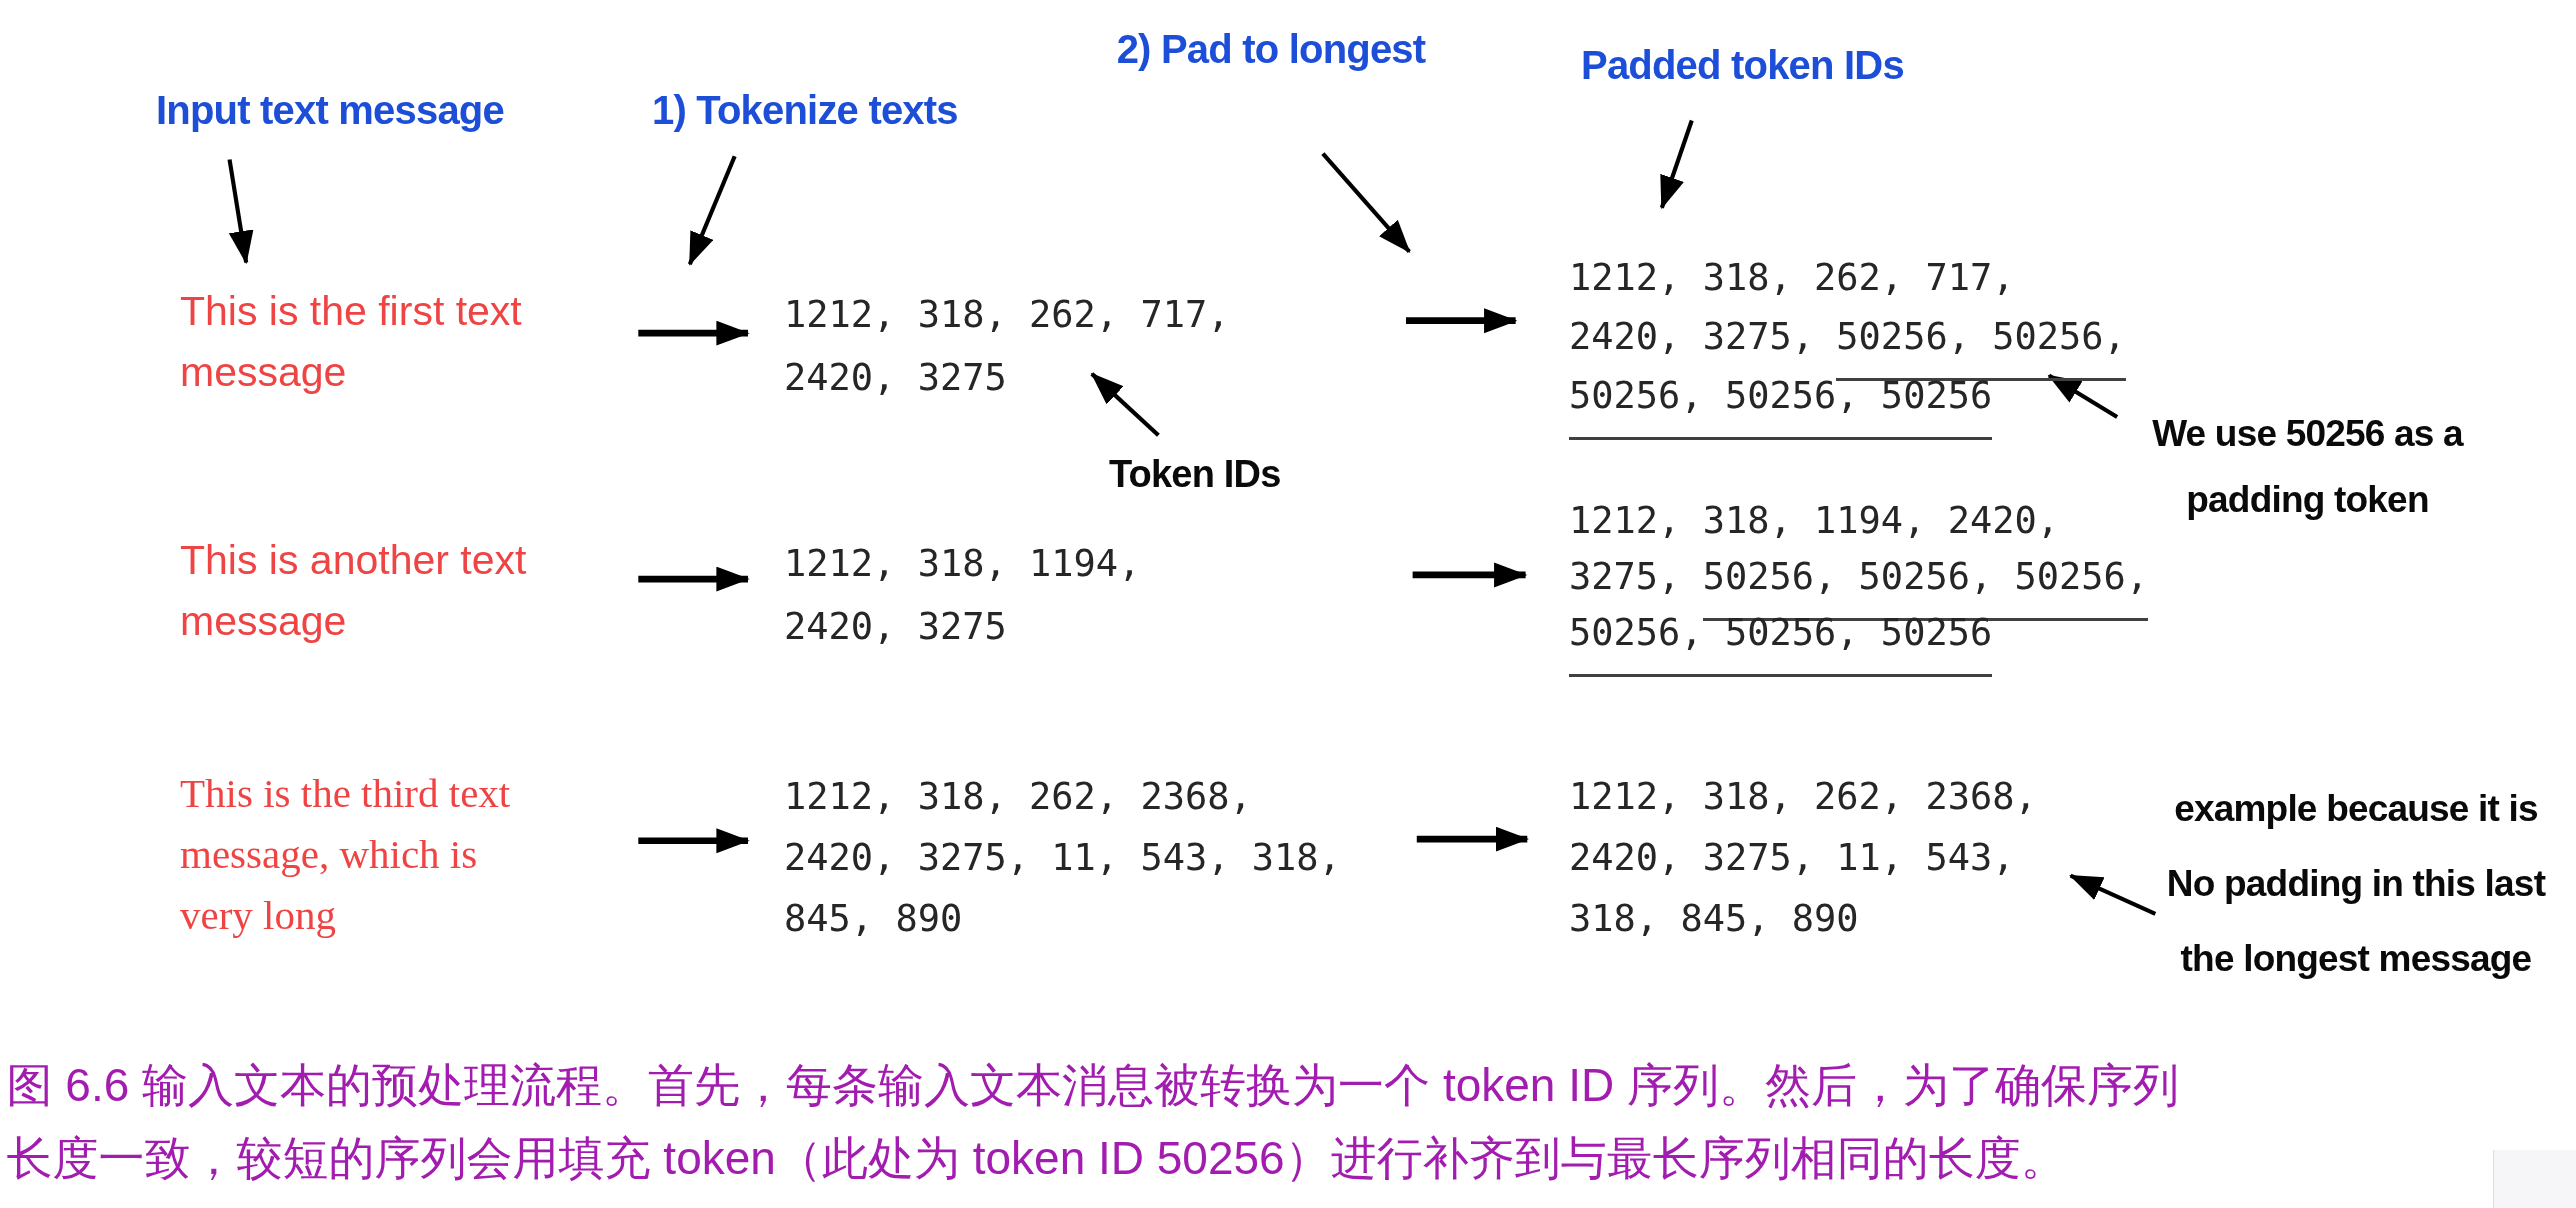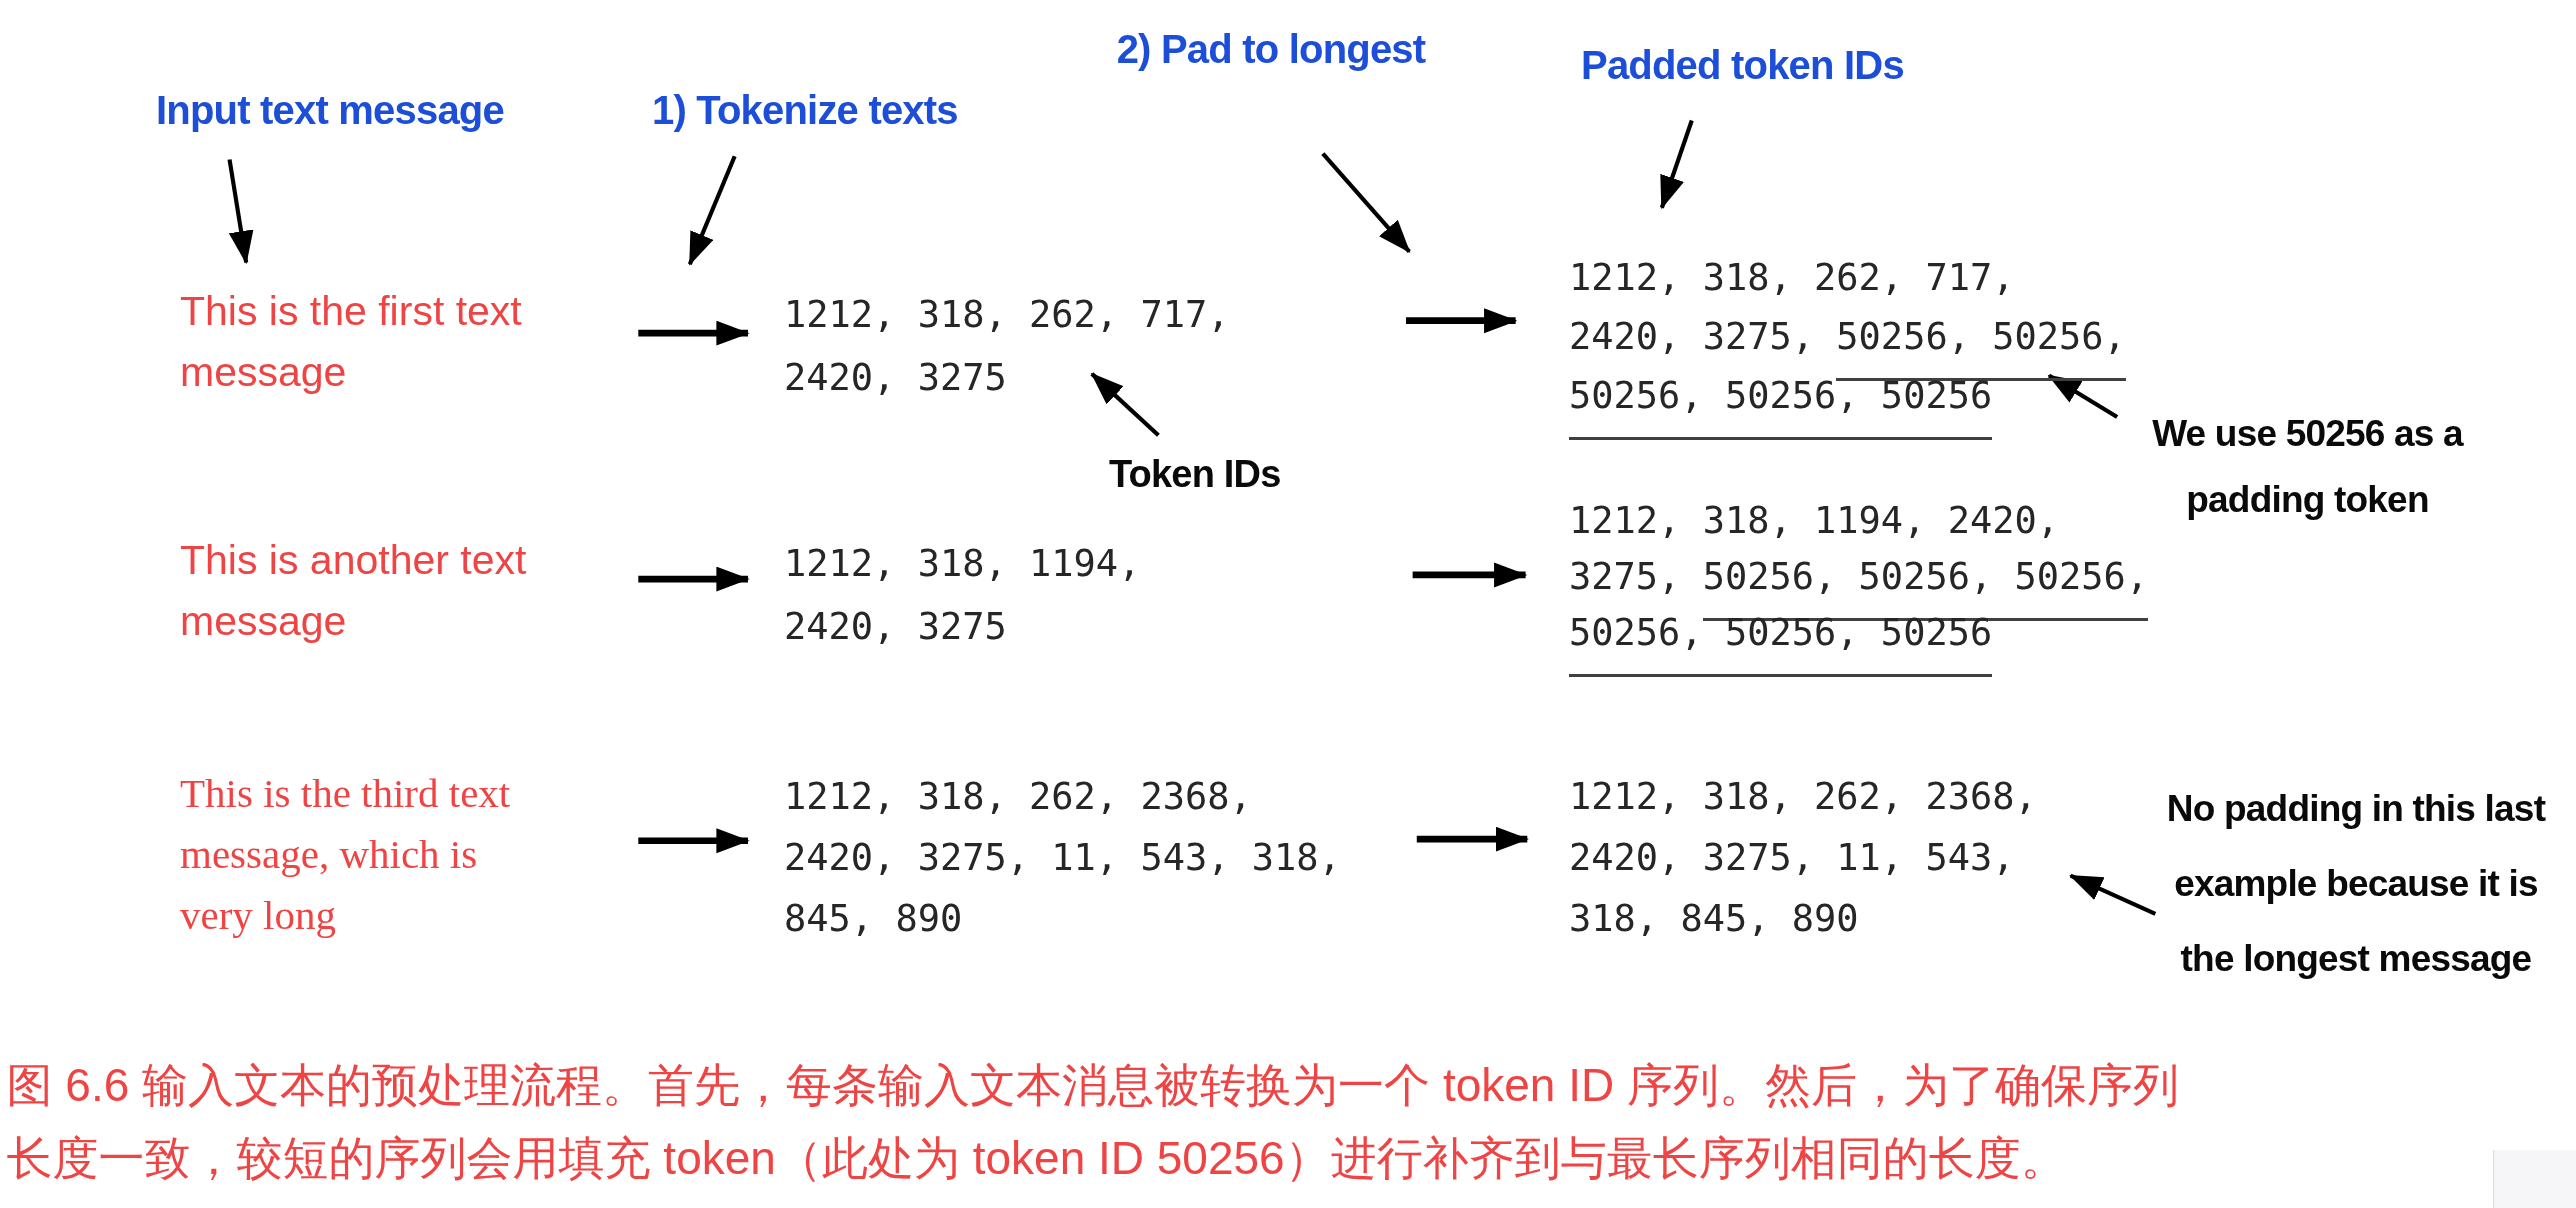--- a/index.html
+++ b/index.html
@@ -3,21 +3,21 @@
 <meta charset="utf-8">
 <style>
   html,body{margin:0;padding:0;background:#ffffff;}
   .canvas{position:relative;width:2576px;height:1208px;background:#ffffff;overflow:hidden;
           font-family:"Liberation Sans", sans-serif;color:#141414;}
   .lbl{position:absolute;font-weight:bold;font-size:40px;color:#1d4ed8;white-space:nowrap;letter-spacing:-0.8px;}
   .sans{position:absolute;font-size:41px;color:#ef4444;line-height:61px;white-space:nowrap;}
   .mono{position:absolute;font-family:"DejaVu Sans Mono", monospace;font-size:37px;color:#262626;white-space:nowrap;}
   .note{position:absolute;font-weight:bold;font-size:37px;color:#0a0a0a;text-align:center;white-space:nowrap;letter-spacing:-0.8px;}
   .u{border-bottom:3.3px solid #404040;padding-bottom:20px;}
-  .caption{position:absolute;left:6.6px;top:1049px;font-size:46px;color:#ef4444;line-height:73px;white-space:nowrap;}
+  .caption{position:absolute;left:6.6px;top:1049px;font-size:46px;color:#a21caf;line-height:73px;white-space:nowrap;}
   .arrows{position:absolute;left:0;top:0;width:2576px;height:1208px;pointer-events:none;}
   .corner-artifact{position:absolute;left:2493px;top:1150px;width:83px;height:58px;
           background:#f3f3f7;opacity:.75;border-left:1.7px solid #cfcfd8;}
 </style>
 </head>
 <body>
 
 <div class="canvas">
 
   <svg class="arrows" viewBox="0 0 3100 1454">
@@ -93,22 +93,22 @@
   </div>
 
   <div class="note" style="left:1109px;top:453px;font-size:38px;">Token IDs</div>
 
   <div class="note" style="left:2100px;top:401px;width:415px;line-height:66px;">
     <div>We use 50256 as a</div>
     <div>padding token</div>
   </div>
 
   <div class="note" style="left:2140px;top:771px;width:432px;line-height:75px;">
+    <div>example because it is</div>
     <div>No padding in this last</div>
-    <div>example because it is</div>
     <div>the longest message</div>
   </div>
 
   <div class="caption">
     <div>图 6.6 输入文本的预处理流程。首先，每条输入文本消息被转换为一个 token ID 序列。然后，为了确保序列</div>
     <div>长度一致，较短的序列会用填充 token（此处为 token ID 50256）进行补齐到与最长序列相同的长度。</div>
   </div>
 
   <div class="corner-artifact"></div>
 

